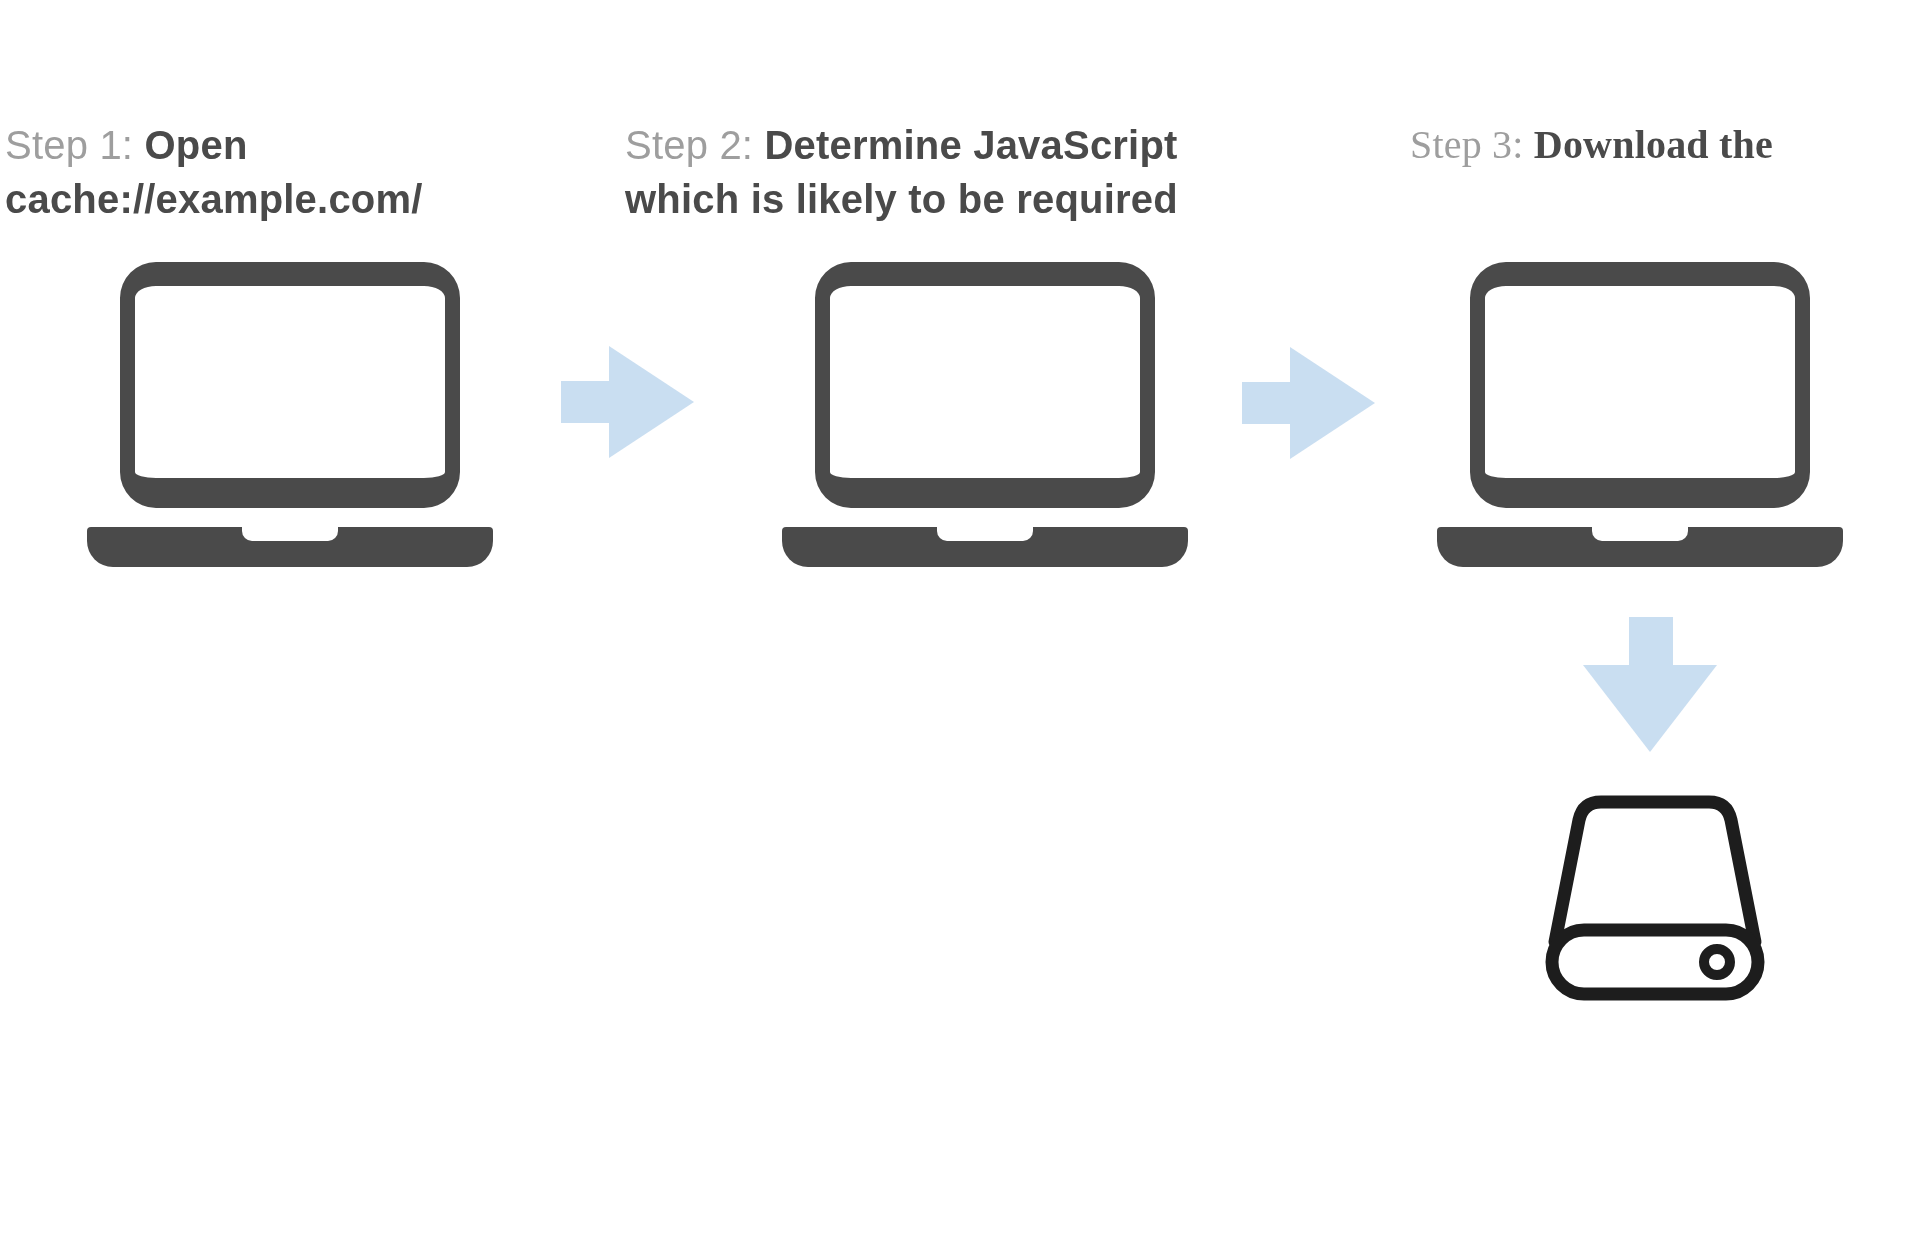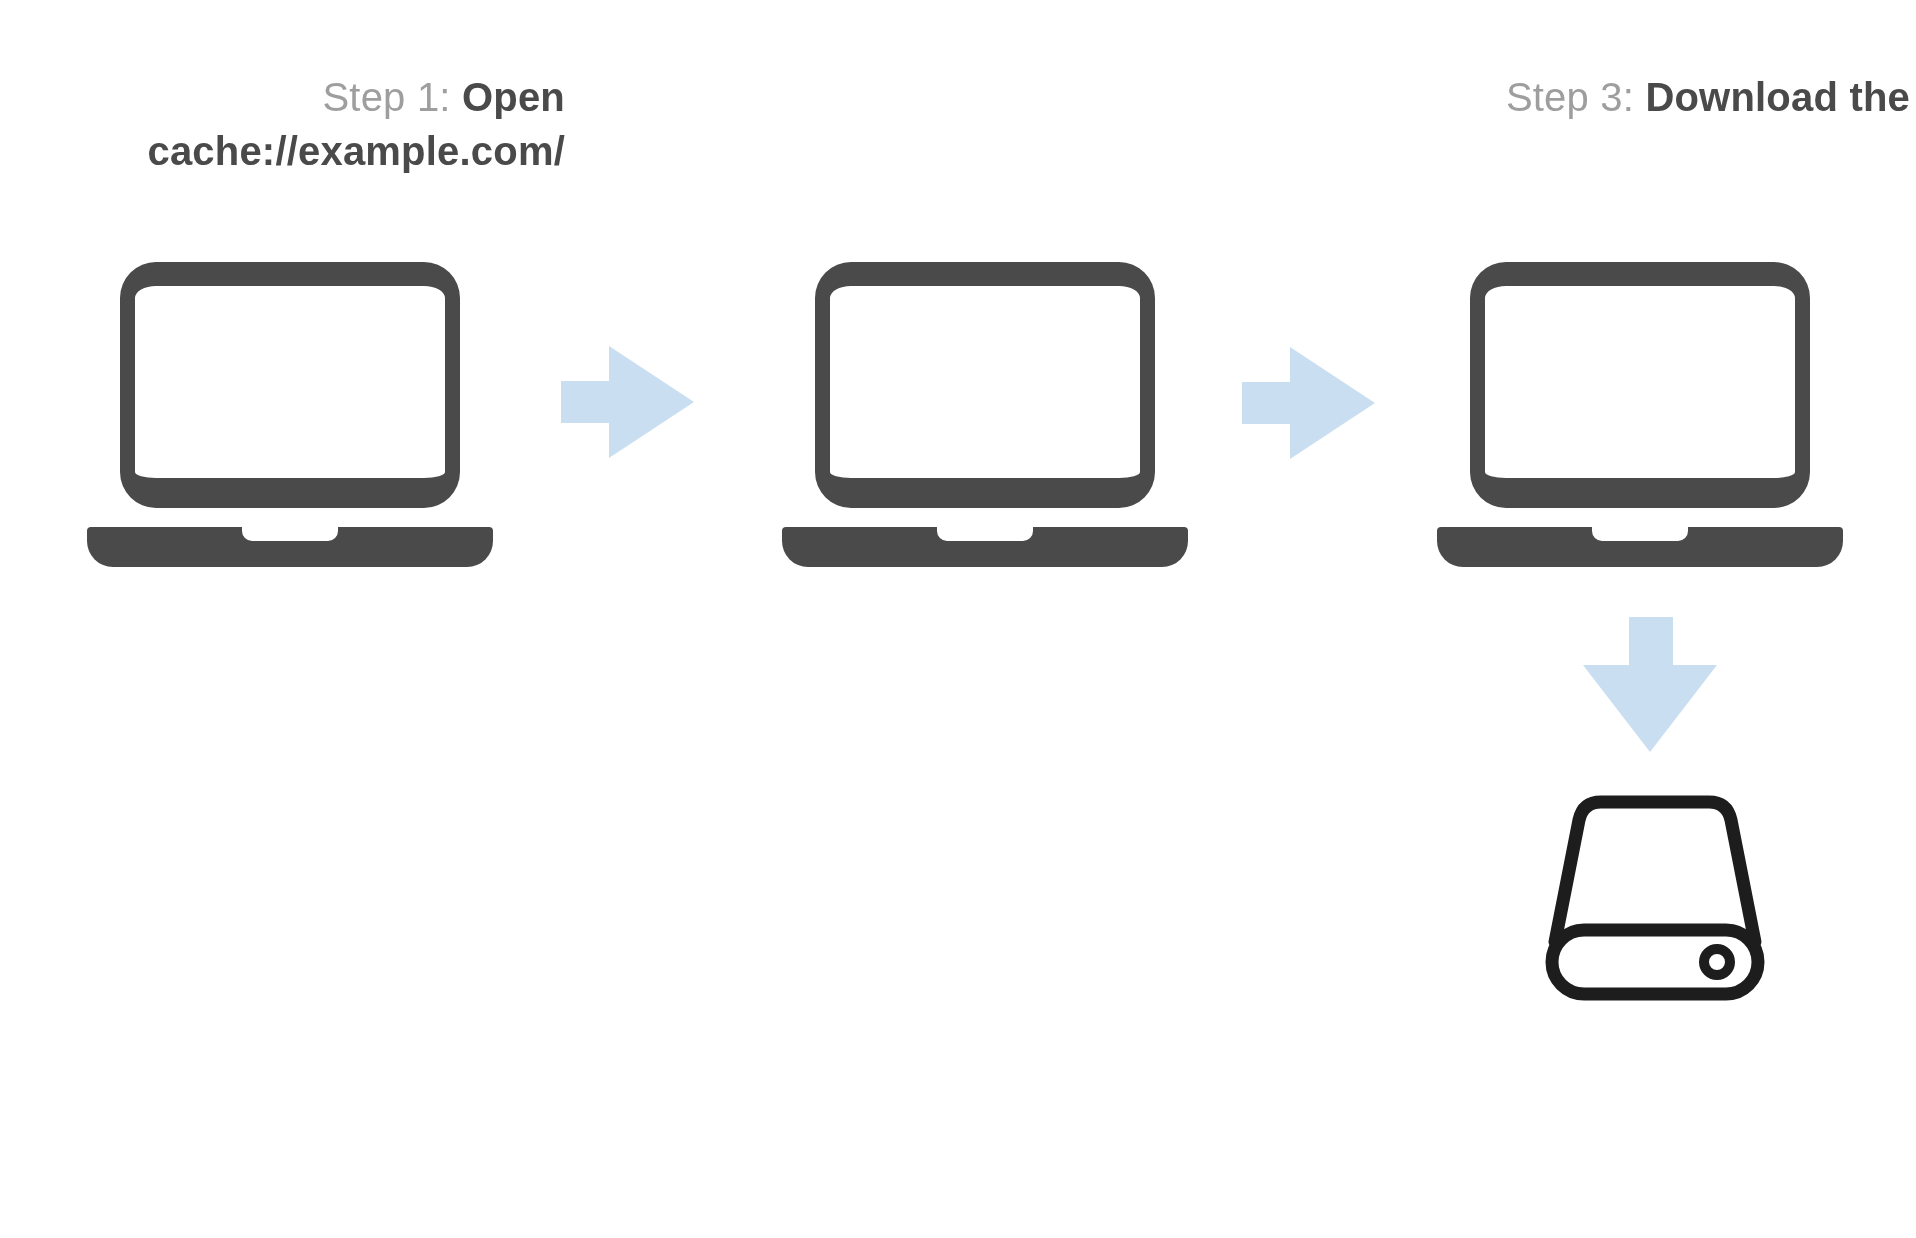--- a/index.html
+++ b/index.html
@@ -17,34 +17,35 @@
     position: relative;
     width: 1916px;
     height: 1238px;
     background: var(--bg);
     overflow: hidden;
   }
 
   
   .caption {
     position: absolute;
-    text-align: right;
+    text-align: left;
     font-size: 40px;
     line-height: 54px;
     font-weight: bold;
     color: var(--dark);
     letter-spacing: 0.2px;
+    margin-top: 48px;
   }
   .caption .muted {
     color: var(--muted);
     font-weight: normal;
   }
   .cap-1 { left: 5px;    top: 70px;   width: 560px; }
   .cap-2 { left: 625px;  top: 70px;   width: 720px; }
-  .cap-3 { left: 1410px; top: 70px;   width: 500px; }
+  .cap-3 { left: 1410px; top: 70px;   width: 500px; font-family: Liberation Serif, serif; }
   .cap-4 { left: 1407px; top: 1065px; width: 500px; }
 
   
   .laptop {
     position: absolute;
     width: 406px;
     height: 305px;
   }
   .laptop .screen {
     width: 340px;
@@ -145,20 +146,24 @@
 </head>
 <body>
 
 <div class="canvas">
 
   <div class="caption cap-1">
     <div><span class="muted">Step 1: </span><span>Open</span></div>
     <div><span>cache://example.com/</span></div>
   </div>
 
+  <div class="caption cap-2">
+    <div><span class="muted">Step 2: </span><span>Determine JavaScript</span></div>
+    <div><span>which is likely to be required</span></div>
+  </div>
 
   <div class="caption cap-3">
     <div><span class="muted">Step 3: </span><span>Download the</span></div>
   </div>
 
   <div class="laptop laptop-1">
     <div class="screen"></div>
     <div class="base"></div>
   </div>
 

